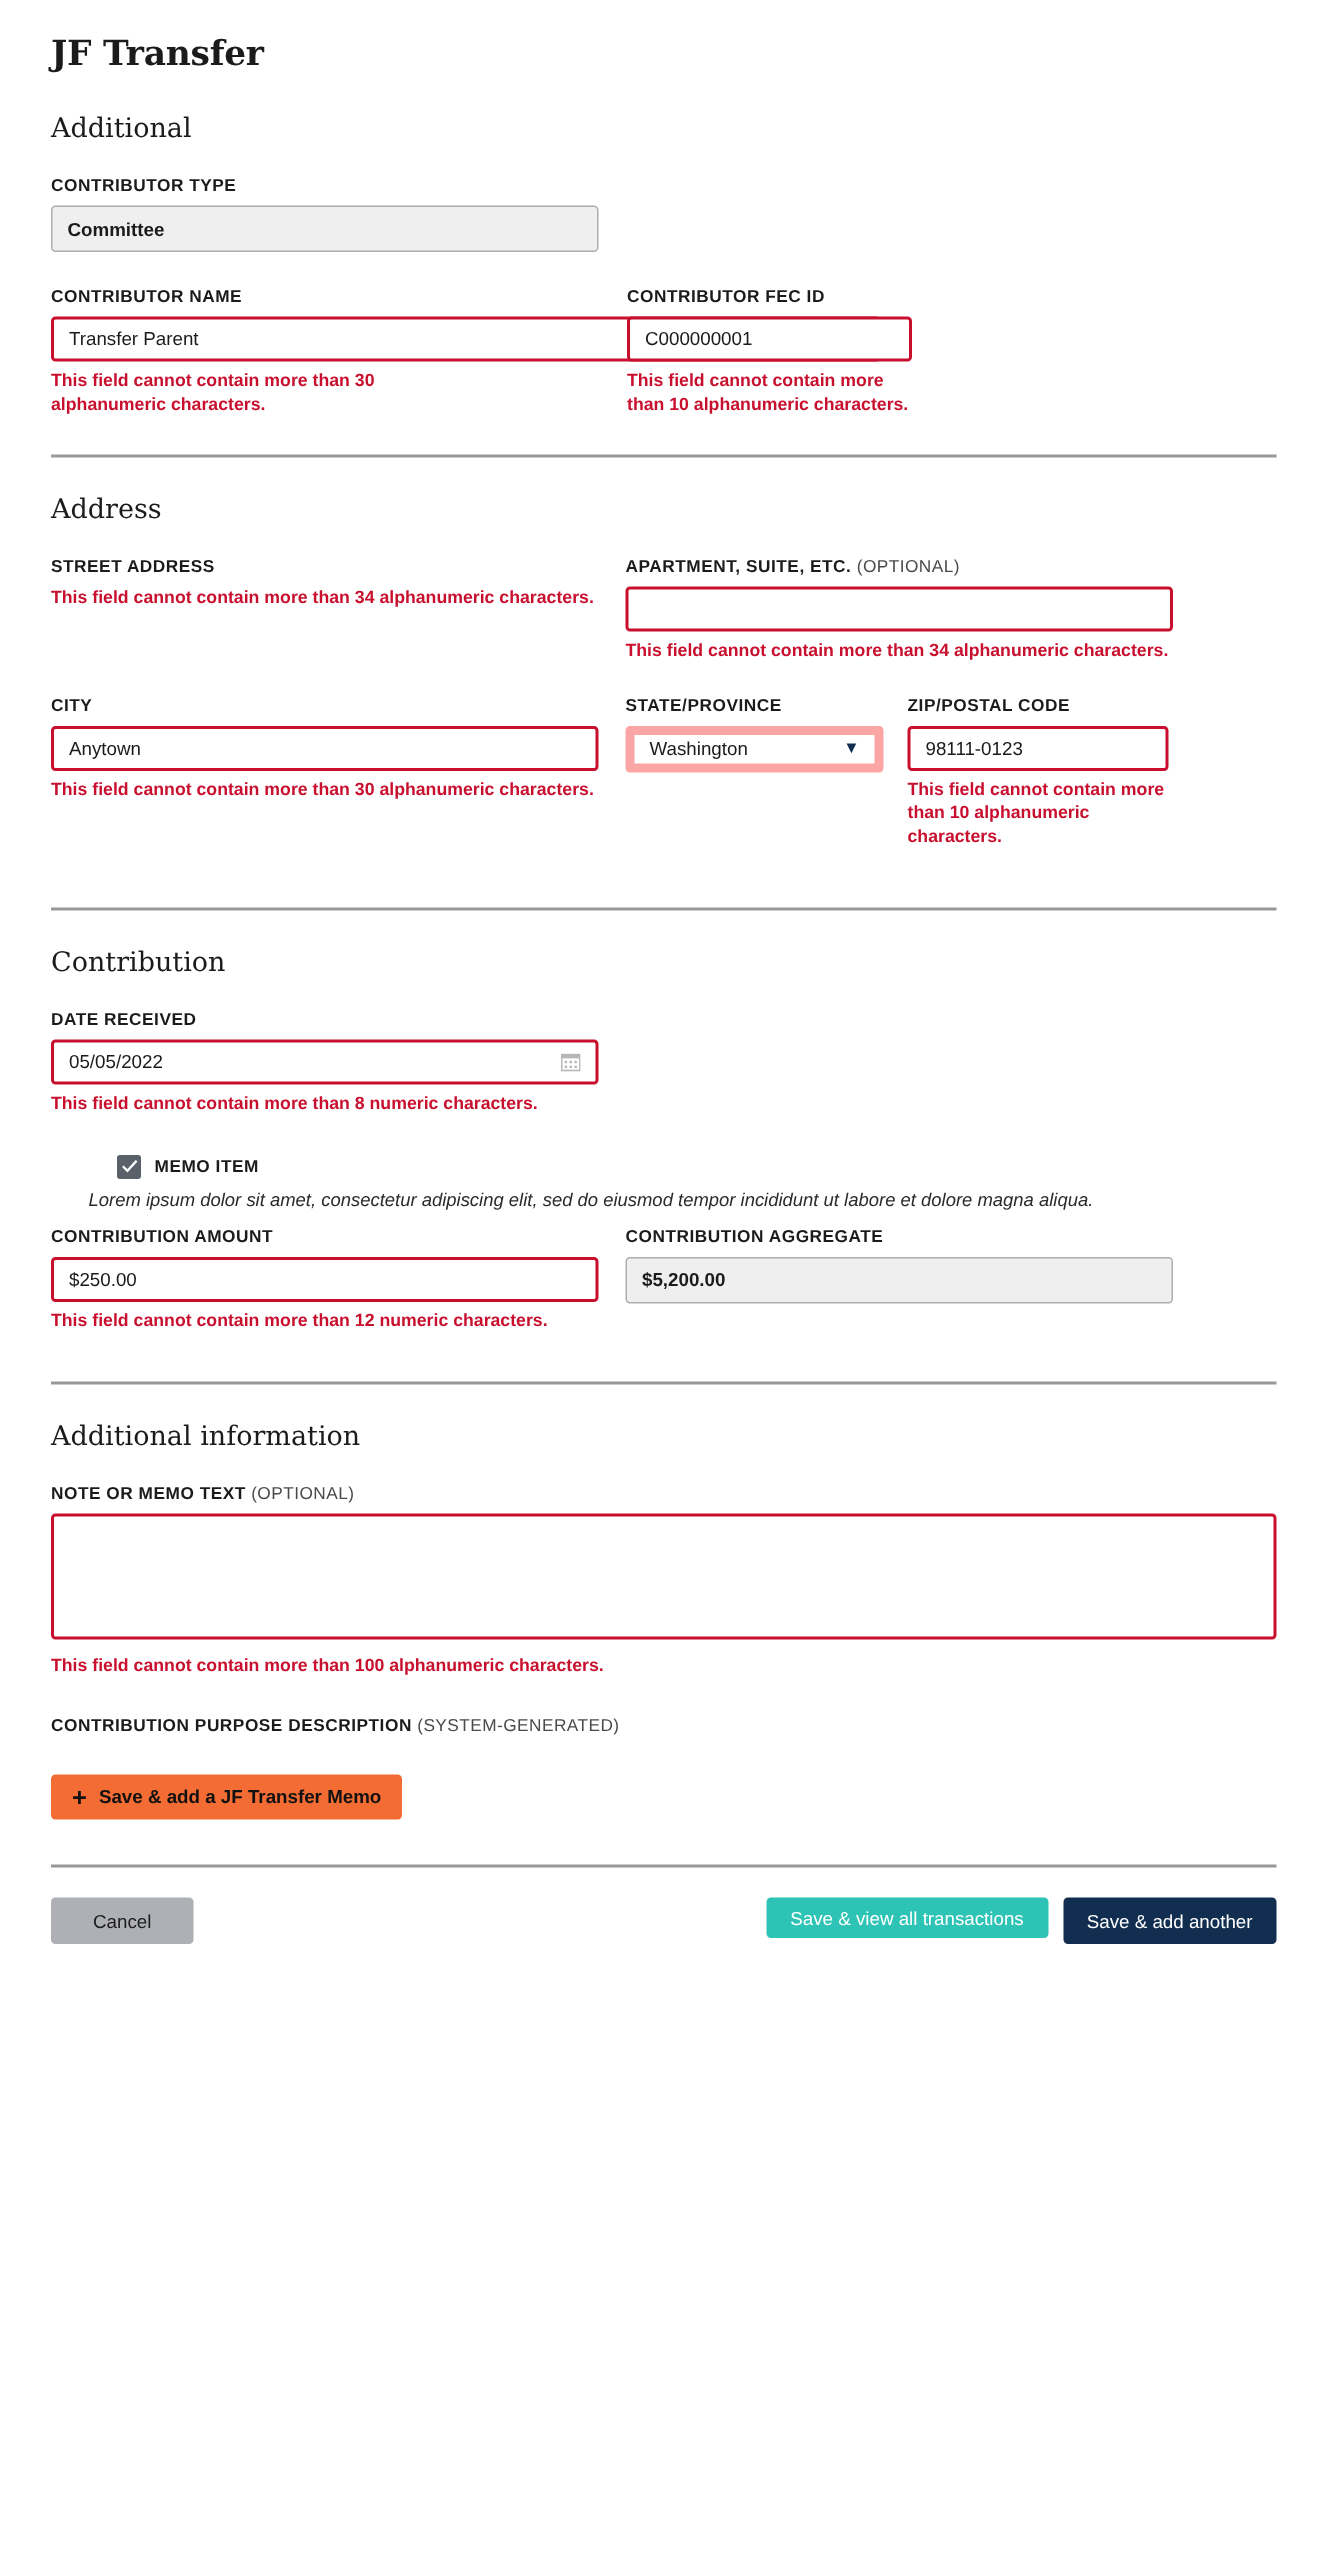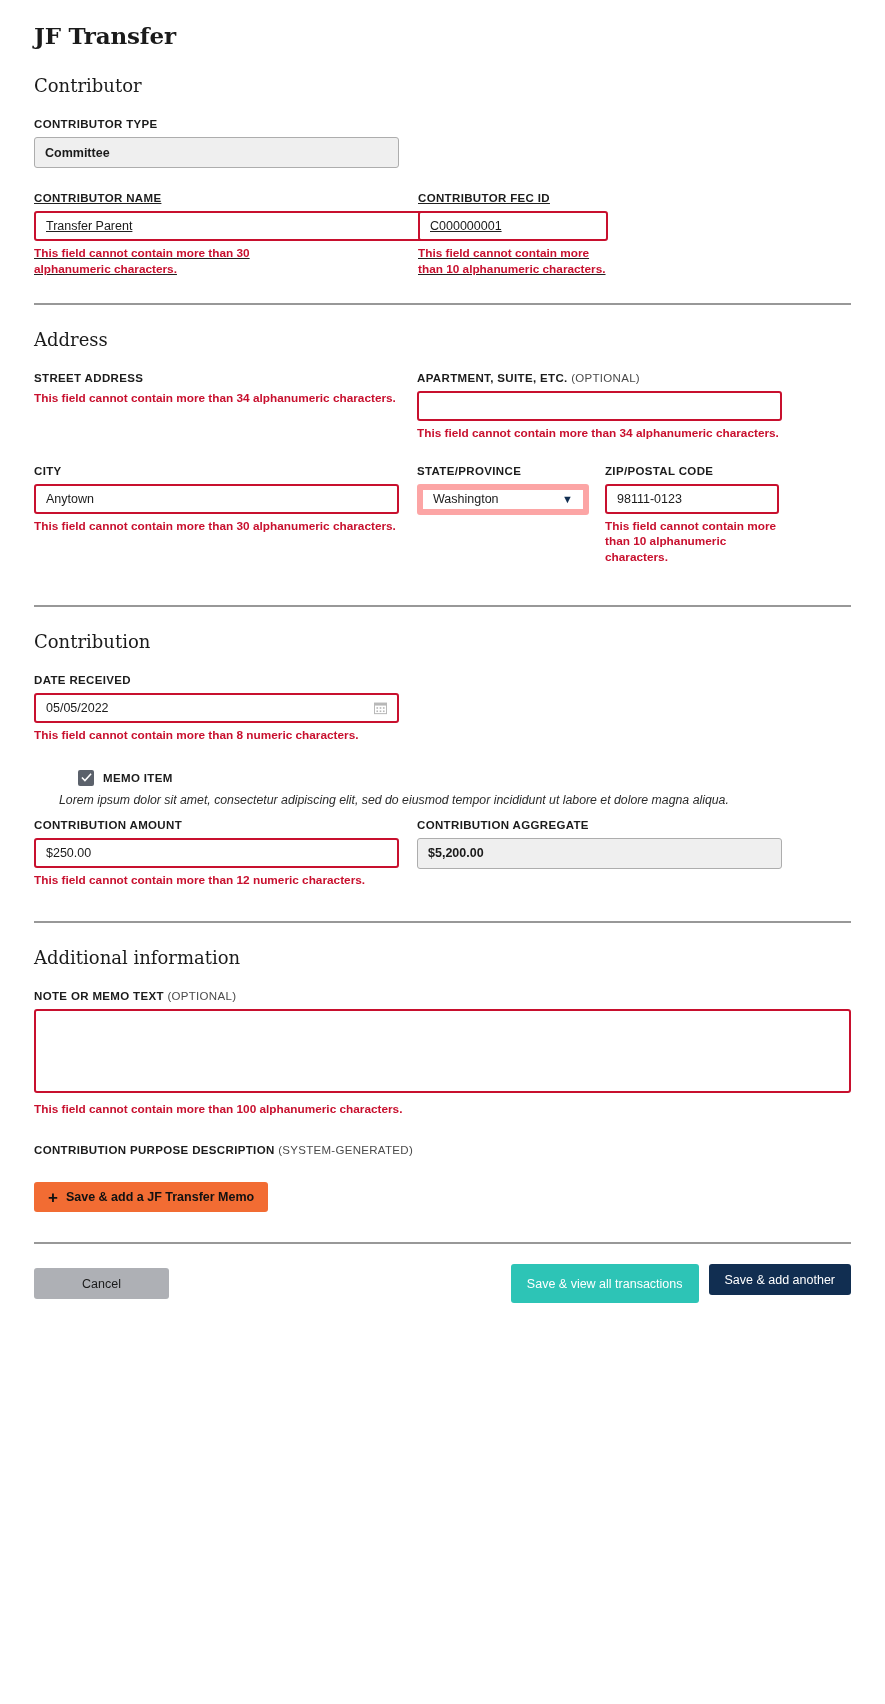--- a/index.html
+++ b/index.html
@@ -116,51 +116,51 @@
     font-size: 12.5px; font-weight: bold;
     display: inline-flex; align-items: center; justify-content: center;
   }
   .btn-memo {
     background: #f26c33; color: #111;
     height: 30px; padding: 0 14px; gap: 8px;
   }
   .btn-memo .plus { font-size: 17px; font-weight: bold; line-height: 1; }
   .btn-cancel {
     background: #aeb0b5; color: #1b1b1b;
-    height: 31px; width: 135px; font-weight: normal;
+    height: 31px; width: 95px; font-weight: normal;
   }
   .btn-teal {
     background: #2dc4b6; color: #ffffff;
-    height: 39px; padding: 0 16px; font-weight: normal;
+    height: 27px; padding: 0 16px; font-weight: normal;
   }
   .btn-navy {
     background: #112e51; color: #ffffff;
     height: 31px; padding: 0 16px; font-weight: normal;
   }
   .actions {
     display: flex; align-items: center;
     justify-content: space-between;
   }
   .actions-right { display: flex; gap: 10px; }
 </style>
 </head>
 <body>
 
 <div class="page">
 
   <h1 class="page-title">JF Transfer</h1>
 
-  <h2 class="section-title">Contributor</h2>
+  <h2 class="section-title">Additional</h2>
 
   <div>
     <span class="label">CONTRIBUTOR TYPE</span>
     <div class="field readonly" style="width:365px;">Committee</div>
   </div>
 
-  <div class="row" style="margin-top:24px;text-decoration:underline;">
+  <div class="row" style="margin-top:24px;">
     <div class="col-left">
       <span class="label">CONTRIBUTOR NAME</span>
       <div class="field" style="width:553px;">Transfer Parent</div>
       <div class="err" style="width:240px;">This field cannot contain more than 30 alphanumeric characters.</div>
     </div>
     <div style="width:190px; margin-left:19px;">
       <span class="label">CONTRIBUTOR FEC ID</span>
       <div class="field">C000000001</div>
       <div class="err">This field cannot contain more than 10 alphanumeric characters.</div>
     </div>

